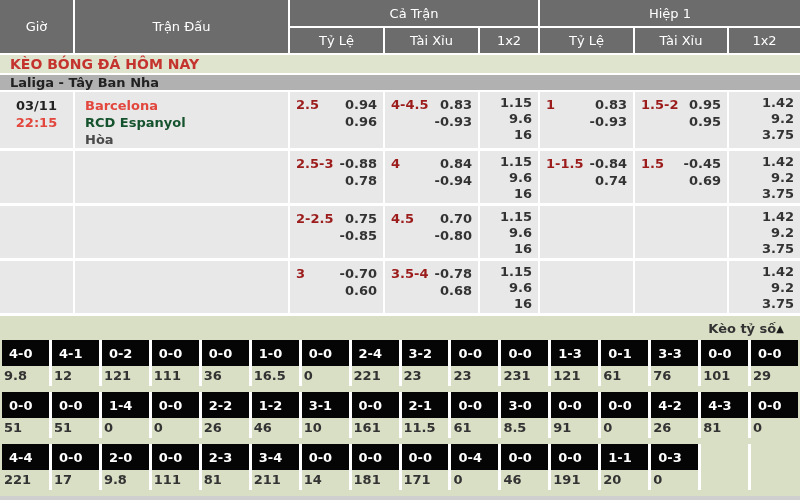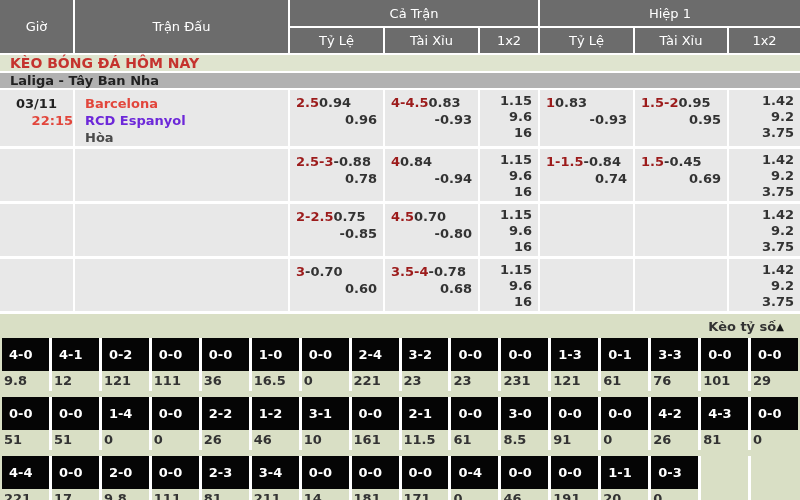--- a/index.html
+++ b/index.html
@@ -28,42 +28,42 @@
   .league-bar { height:20px; margin-top:2px; background:var(--league-bg,#b1b1b1);
     color:#222; font-weight:bold; font-size:13px; display:flex; align-items:center; padding-left:10px; }
 
   
   #odds-rows { background:#fff; }
   .odds-row { margin-top:3px; }
   .odds-row:first-child { margin-top:2px; }
   .cell { background:var(--cell-bg,#e8e8e8); min-height:52px; font-size:13px; font-weight:bold; color:#333; }
   .time-cell { text-align:center; padding-top:5px; line-height:17px; }
   .time-cell .date { color:#222; }
-  .time-cell .time { color:var(--live-red,#e2463c);text-align:right; }
+  .time-cell .time { color:var(--live-red,#e2463c); }
   .match-cell { padding:5px 0 0 10px; line-height:17px; }
   .match-cell .home { color:var(--live-red,#e2463c); }
-  .match-cell .away { color:#6d28d9; }
+  .match-cell .away { color:#14532d; }
   .match-cell .draw { color:#4a4a4a; }
   .hdp-cell { padding:4px 6px 0 6px; line-height:17px; }
-  .lrow { display:flex; justify-content:flex-start; }
+  .lrow { display:flex; justify-content:space-between; }
   .lrow.end { justify-content:flex-end;align-items:flex-end; }
   .line { color:var(--hdp-red,#9c1b1b); }
   .val { color:#333; }
   .x2-cell { text-align:right; padding:3px 6px 0 0; line-height:16px; }
 
   
   .score-section { flex:1; margin-top:3px; background:var(--score-bg,#d9dfc5); }
   .score-head { display:flex; justify-content:flex-end; align-items:center;
     padding:5px 16px 4px 10px; }
   .score-head .t { color:#333; font-weight:bold; font-size:13px; }
   .tri { color:#1a1a1a; font-size:10px; cursor:pointer; }
   .score-row { display:grid; grid-template-columns:repeat(16,1fr); column-gap:3px;
     margin:0 2px 6px 2px; background:#fff; }
   .score-cell { display:flex; flex-direction:column; }
-  .score-box { height:33px; background:var(--box-bg,#050505); color:#fff; font-weight:bold;
+  .score-box { height:26px; background:var(--box-bg,#050505); color:#fff; font-weight:bold;
     font-size:13px; display:flex; align-items:center; padding-left:7px; }
   .score-box.empty { background:var(--score-bg,#d9dfc5); }
   .score-val { height:20px; background:var(--score-bg,#d9dfc5); color:#333; font-weight:bold;
     font-size:13px; padding:2px 0 0 2px; }
   .bottom-strip { height:4px; background:#cfcfcf; }
 </style>
 </head>
 <body>
 
 <div class="app">

